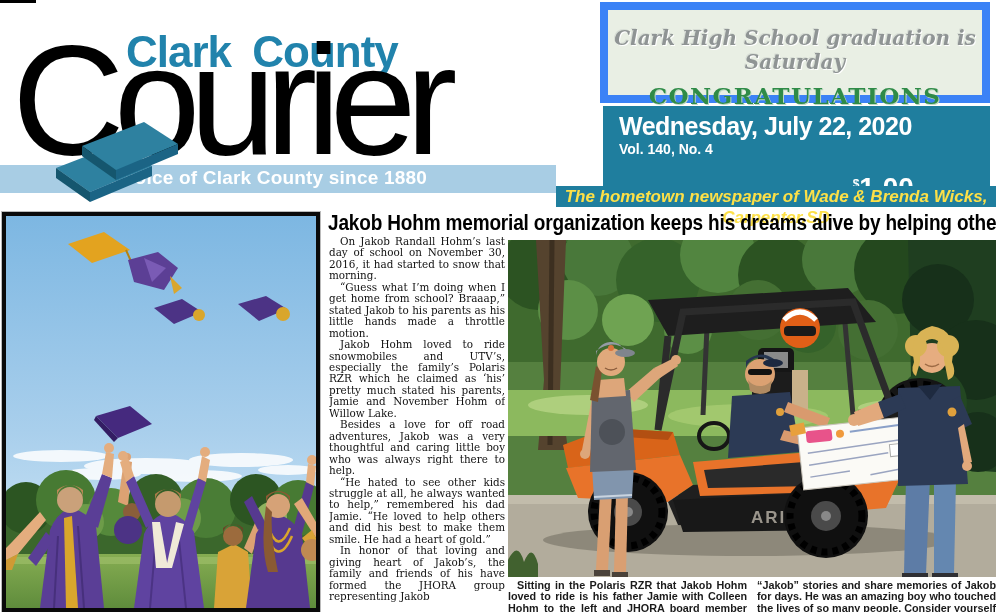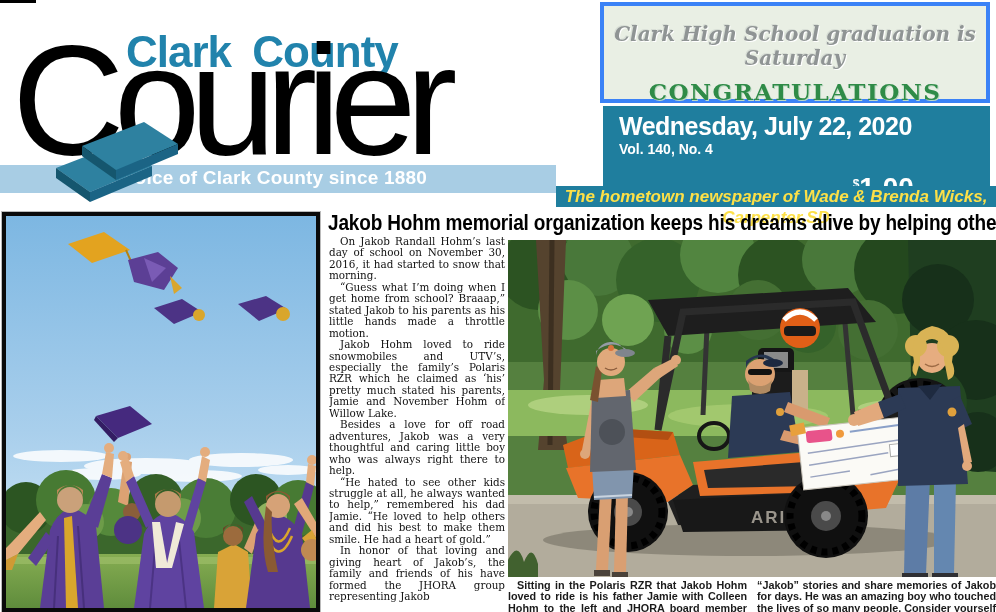--- a/index.html
+++ b/index.html
@@ -13,21 +13,21 @@
   #top-tick{left:0;top:0;width:36px;height:3px;background:#000;}
   #mast-county{left:126px;top:30px;font-size:44px;font-weight:bold;color:#2183ac;
     letter-spacing:-1px;word-spacing:10px;line-height:1;}
   #mast-courier{left:12px;top:22px;font-size:156px;font-weight:normal;color:#000;
     letter-spacing:-11px;line-height:1;}
   #voice-band{left:0;top:165px;width:556px;height:28px;background:#a8cde4;}
   #voice-text{left:84px;top:167px;font-size:19px;font-weight:bold;color:#fff;letter-spacing:0.2px;}
   #mast-shape{left:50px;top:120px;}
 
   
-  #grad-box{left:600px;top:2px;width:390px;height:101px;border:4px solid #3b82f6;
+  #grad-box{left:600px;top:2px;width:390px;height:101px;border:8px solid #3b82f6;
     background:#e9efe4;box-sizing:border-box;text-align:center;padding-top:16px;}
   #grad-line1{font-family:"DejaVu Serif", serif;font-style:italic;font-weight:bold;
     font-size:20px;color:#8f9494;text-shadow:1px 1px 0 #ffffff,-1px -1px 0 #d8ded6;}
   #grad-line2{font-family:"DejaVu Serif", serif;font-weight:bold;font-size:23px;
     color:#2f8b47;letter-spacing:1.5px;margin-top:8px;text-shadow:1px 1px 0 #bcd8c2;}
 
   
   #issue-box{left:603px;top:106px;width:387px;height:80px;background:#1f7e9e;
     box-sizing:border-box;padding:6px 12px 0 16px;color:#fff;}
   #issue-date{font-size:25px;font-weight:bold;letter-spacing:-0.5px;}

